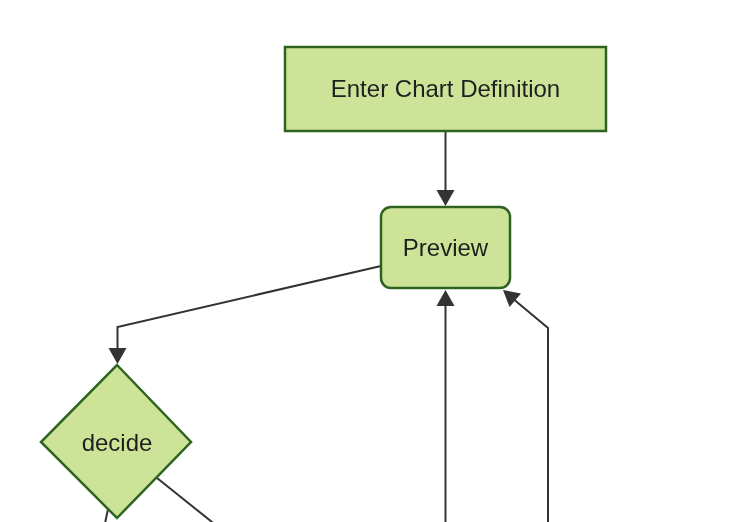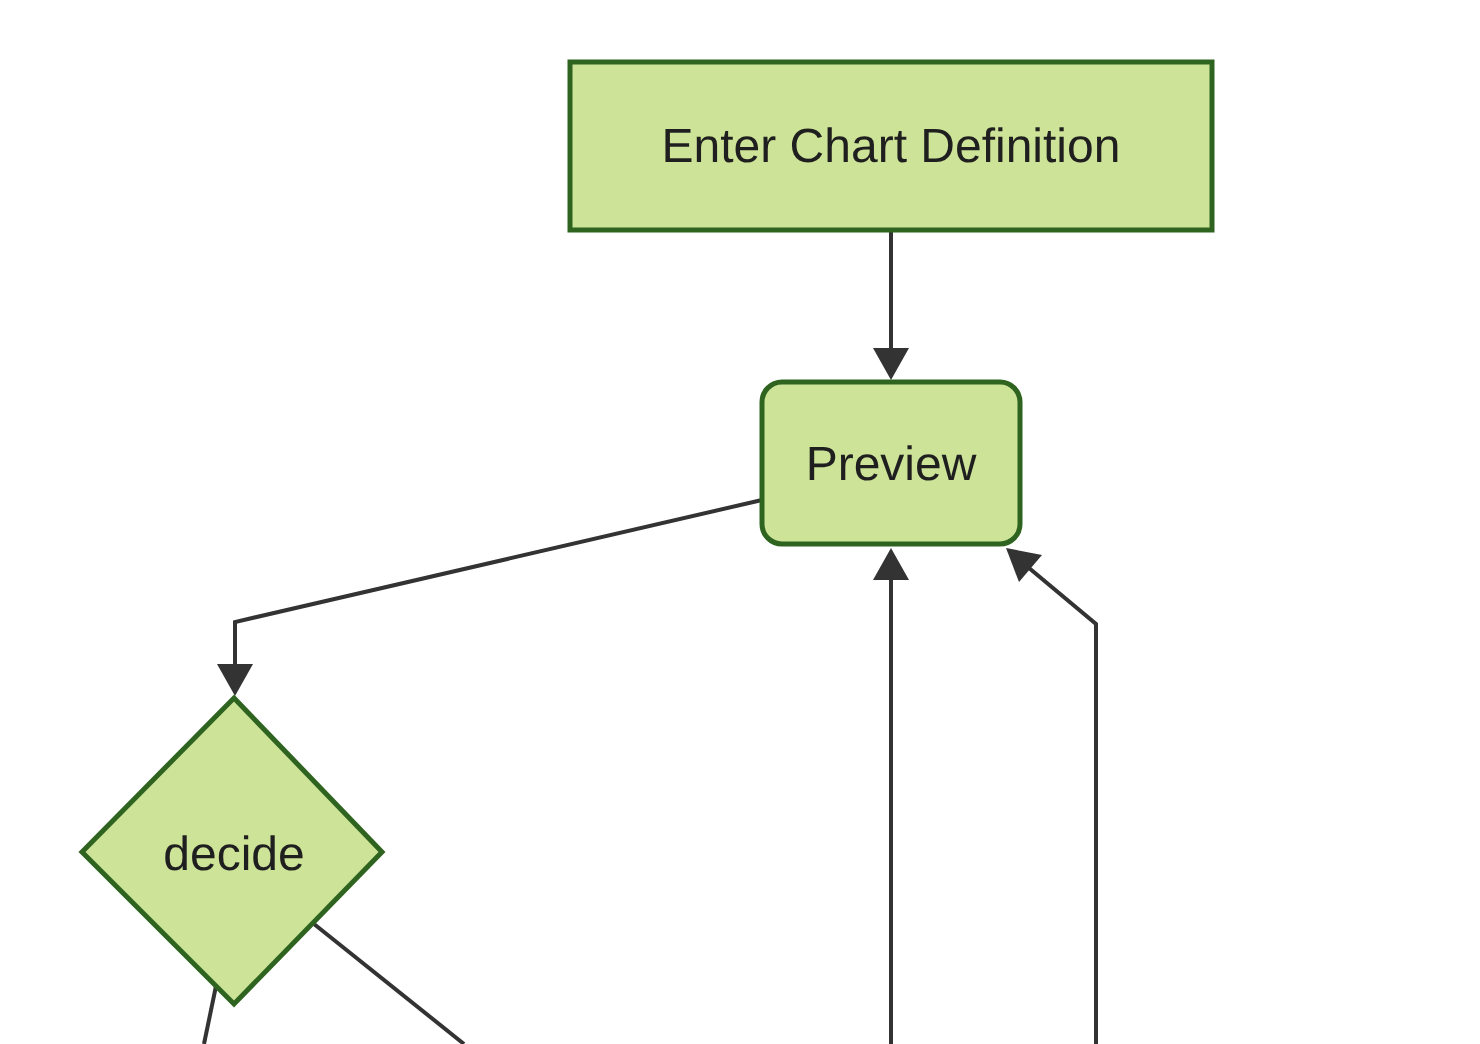--- a/index.html
+++ b/index.html
@@ -8,20 +8,21 @@
     width: 740px;
     height: 522px;
     background: #ffffff;
     overflow: hidden;
     font-family: "Liberation Sans", "DejaVu Sans", sans-serif;
   }
   .canvas {
     position: relative;
     width: 740px;
     height: 507px;
+    margin-top: 16px;
   }
   svg { display: block; }
   .node-shape {
     stroke-width: 2.5;
   }
   .edge {
     stroke-width: 2;
     fill: none;
   }
   .node-label {

